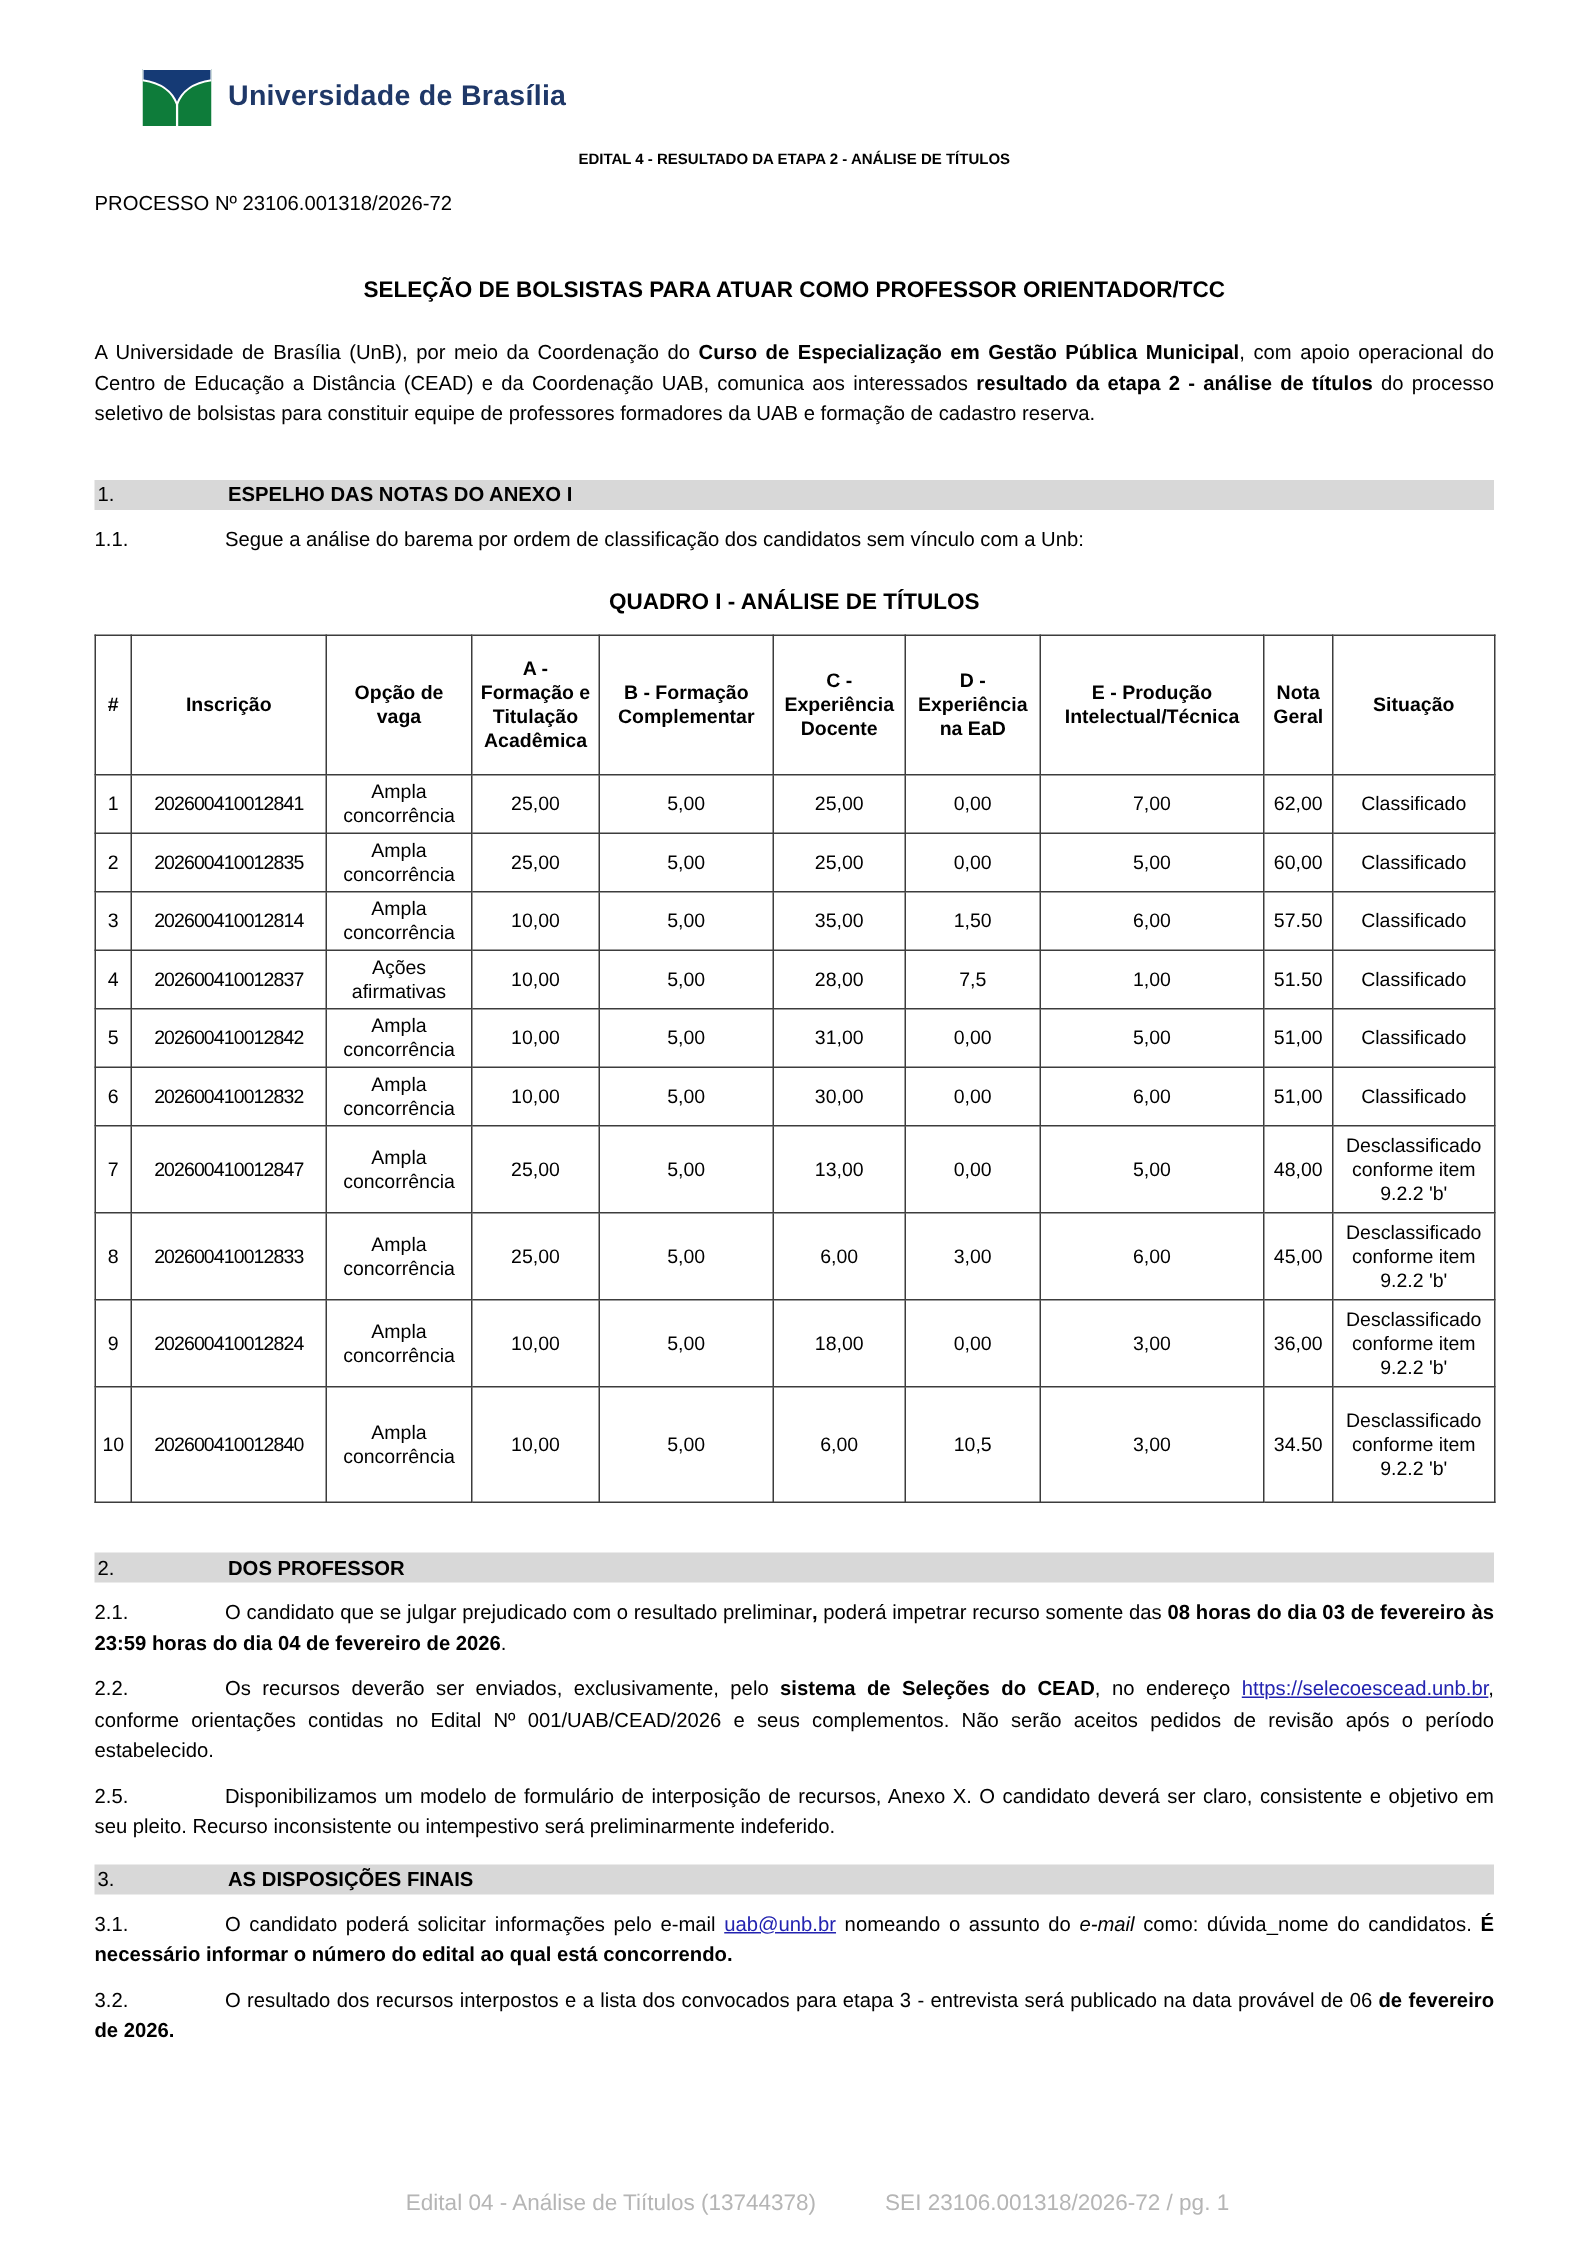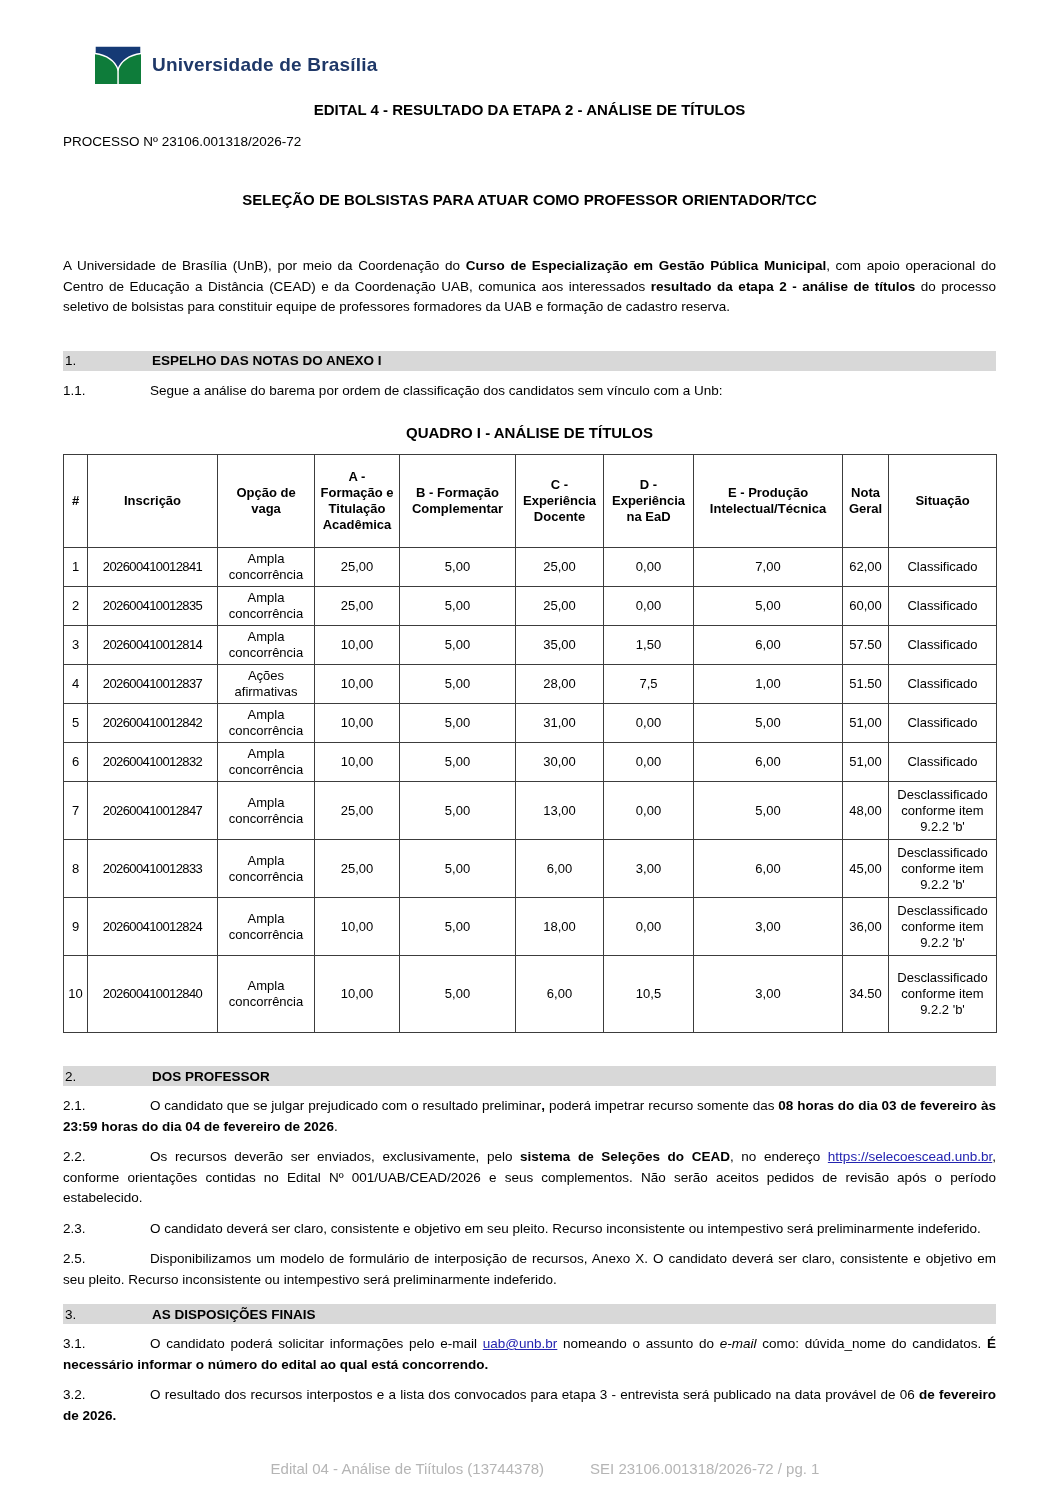--- a/index.html
+++ b/index.html
@@ -15,28 +15,28 @@
     padding:46px 62px 0 63px;
     box-sizing:border-box;
   }
   
   .logo{display:flex;align-items:center;gap:11px;margin-bottom:15px;padding-left:32px;}
   .logo-emblem{width:46px;height:38px;display:block;}
   .logo-text{font-size:19px;font-weight:bold;color:#1f3868;letter-spacing:.2px;}
   
   .t-center{text-align:center;}
   .doc-title{font-size:15px;font-weight:bold;margin:16px 0 0 0;}
-  .doc-title2{font-size:15px;font-weight:bold;margin:17px 0 0 0;}
+  .doc-title2{font-size:10px;font-weight:bold;margin:17px 0 0 0;}
   .process{font-size:13.5px;margin:16px 0 0 0;}
   .subtitle{font-size:15px;font-weight:bold;margin:42px 0 0 0;}
   
   .para{
     font-size:13.5px;line-height:20.5px;text-align:justify;margin:0;
   }
-  .intro{margin-top:48px;}
+  .intro{margin-top:23px;}
   .pnum{display:inline-block;width:87px;font-size:13.5px;vertical-align:top;}
   .numbered{margin-top:10px;}
   .b{font-weight:bold;}
   .i{font-style:italic;}
   a.doclink{color:#2323b0;text-decoration:underline;cursor:pointer;}
   
   .secbar{
     background:#d8d8d8;
     height:20px;
     display:flex;align-items:center;
@@ -259,21 +259,20 @@
 
   <div class="secbar mt-big">
     <span class="pnum">2.</span>
     <span class="sectitle">DOS PROFESSOR</span>
   </div>
 
   <p class="para numbered"><span class="pnum">2.1.</span><span><span>O candidato que se julgar prejudicado com o resultado preliminar</span><span class="b">,</span><span> poderá impetrar recurso somente das </span><span class="b">08 horas do dia 03 de fevereiro às 23:59 horas do dia 04 de fevereiro de 2026</span><span>.</span></span></p>
 
   <p class="para numbered"><span class="pnum">2.2.</span><span><span>Os recursos deverão ser enviados, exclusivamente, pelo </span><span class="b">sistema de Seleções do CEAD</span><span>, no endereço </span><a class="doclink" href="#">https://selecoescead.unb.br</a><span>, conforme orientações contidas no Edital Nº 001/UAB/CEAD/2026 e seus complementos. Não serão aceitos pedidos de revisão após o período estabelecido.</span></span></p>
 
-  <p class="para numbered"><span class="pnum">2.3.</span><span><span>O candidato deverá ser claro, consistente e objetivo em seu pleito. Recurso inconsistente ou intempestivo será preliminarmente indeferido.</span></span></p>
 
 
   <p class="para numbered"><span class="pnum">2.5.</span><span><span>Disponibilizamos um modelo de formulário de interposição de recursos, Anexo X. O candidato deverá ser claro, consistente e objetivo em seu pleito. Recurso inconsistente ou intempestivo será preliminarmente indeferido.</span></span></p>
 
   <div class="secbar">
     <span class="pnum">3.</span>
     <span class="sectitle">AS DISPOSIÇÕES FINAIS</span>
   </div>
 
   <p class="para numbered"><span class="pnum">3.1.</span><span><span>O candidato poderá solicitar informações pelo e-mail </span><a class="doclink" href="#">uab@unb.br</a><span>  nomeando o assunto do </span><span class="i">e-mail</span><span> como: dúvida_nome do candidatos. </span><span class="b">É necessário informar o número do edital ao qual está concorrendo.</span></span></p>

